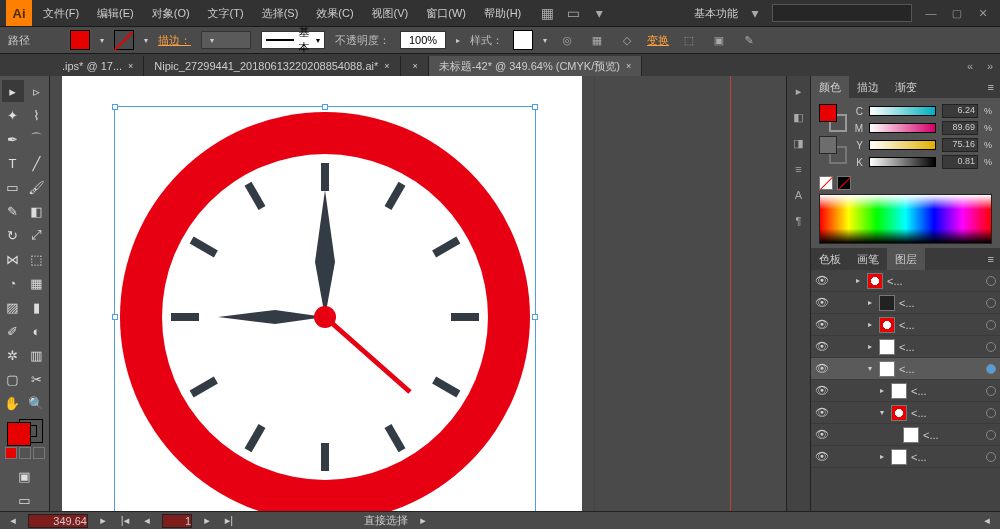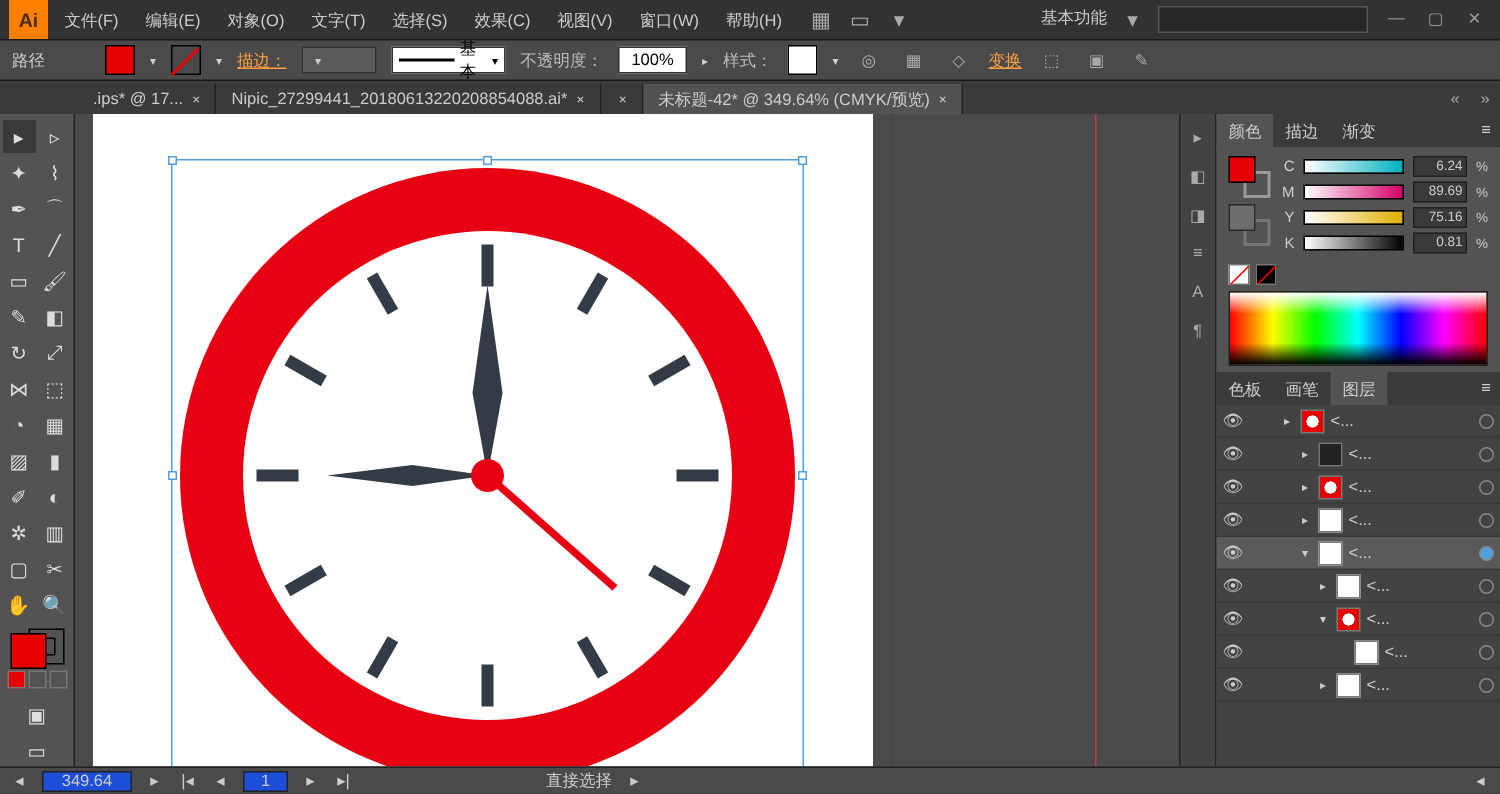--- a/index.html
+++ b/index.html
@@ -3,37 +3,37 @@
 <meta charset="utf-8">
 <style>
  *{box-sizing:border-box;margin:0;padding:0;font-family:"Microsoft YaHei",Arial,sans-serif;font-size:11px;color:#ccc;user-select:none}
  body{width:1000px;height:529px;background:#323232;overflow:hidden;position:relative}
  
  .menubar{height:26px;background:#323232;display:flex;align-items:center;padding:0 6px;gap:4px}
  .logo{width:26px;height:26px;background:#ff7f00;color:#4a2a00;font-weight:bold;display:flex;align-items:center;justify-content:center;font-size:13px}
  .menu-item{padding:4px 7px;cursor:default}
  .menu-extras{display:flex;gap:8px;margin-left:6px;align-items:center}
  .menu-icon{width:18px;height:18px;display:flex;align-items:center;justify-content:center;font-size:14px;color:#aaa}
- .menu-right{margin-left:auto;display:flex;align-items:flex-start;gap:8px}
+ .menu-right{margin-left:auto;display:flex;align-items:center;gap:8px}
  .search-box{width:140px;height:18px;background:#262626;border:1px solid #555}
  .win-btns{display:flex;gap:4px}
  .win-btn{width:22px;height:16px;display:flex;align-items:center;justify-content:center;color:#999}
  
  .controlbar{height:28px;background:#4a4a4a;border-top:1px solid #1a1a1a;border-bottom:1px solid #1a1a1a;display:flex;align-items:center;padding:0 8px;gap:10px}
  .path-label{width:52px}
  .swatch{width:20px;height:20px;border:1px solid #000}
  .fill-swatch{background:#e60000}
  .stroke-swatch{background:#4a4a4a;position:relative}
  .stroke-swatch::after{content:"";position:absolute;width:140%;height:2px;background:#e60000;top:50%;left:-20%;transform:rotate(-45deg)}
  .ctrl-label{color:#bbb}
  .ctrl-label.link{color:#ff9f40;text-decoration:underline}
  .dropdown{height:18px;background:#5a5a5a;border:1px solid #333;display:flex;align-items:center;padding:0 4px;gap:4px}
  .dd-arrow{font-size:8px}
  .stroke-weight{width:50px}
- .stroke-style{width:76px;background:#fff;color:#000}
+ .stroke-style{width:64px;background:#fff;color:#000}
  .stroke-style .line{width:46px;height:2px;background:#000}
  .opacity-box{width:46px;background:#fff;color:#000;justify-content:center}
  .icon-btn{width:20px;height:20px;display:flex;align-items:center;justify-content:center;color:#aaa}
  
  .tabbar{height:22px;background:#3a3a3a;display:flex;align-items:flex-end;padding-left:52px;gap:0;position:relative}
  .doc-tab{height:20px;padding:3px 10px;background:#3a3a3a;border-right:1px solid #222;font-size:10px;color:#ccc;display:flex;align-items:center;gap:4px;white-space:nowrap}
  .doc-tab.active{background:#525252}
  .tab-close{font-size:9px;margin-left:2px}
  .tab-nav{position:absolute;right:0;display:flex}
  
@@ -94,21 +94,21 @@
  .lock{width:12px}
  .indent{display:inline-block}
  .disclose{width:10px;text-align:center;font-size:8px}
  .thumb{width:16px;height:16px;background:#fff;border:1px solid #777;flex-shrink:0}
  .thumb.dark{background:#222}
  .thumb.clock-t{background:radial-gradient(circle,#fff 40%,#e60000 42%)}
  .lname{flex:1;white-space:nowrap;overflow:hidden}
  .target{width:10px;height:10px;border:1px solid #888;border-radius:50%;margin-left:auto}
  
  .statusbar{position:absolute;bottom:0;left:0;right:0;height:18px;background:#4a4a4a;border-top:1px solid #222;display:flex;align-items:center;padding:0 6px;gap:8px;font-size:10px}
- .zoom-box{width:60px;height:14px;background:#1d4ed8;border:1px solid #222;text-align:center}
+ .zoom-box{width:60px;height:14px;background:#7f1d1d;border:1px solid #222;text-align:right}
  .nav-arrow{width:14px;text-align:center}
 </style>
 </head>
 <body>
 
 <div class="menubar">
  <div class="logo">Ai</div>
  <div class="menu-item">文件(F)</div>
  <div class="menu-item">编辑(E)</div>
  <div class="menu-item">对象(O)</div>

